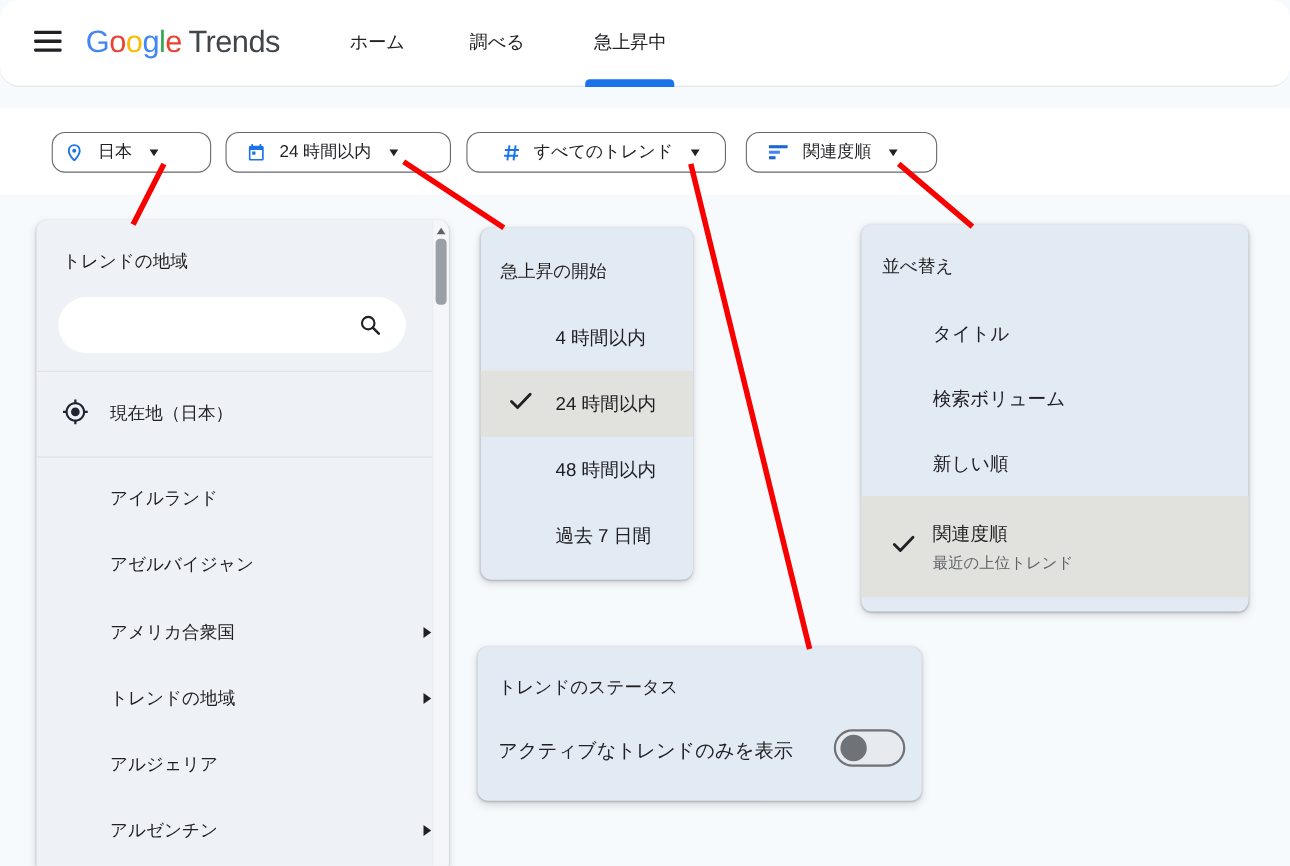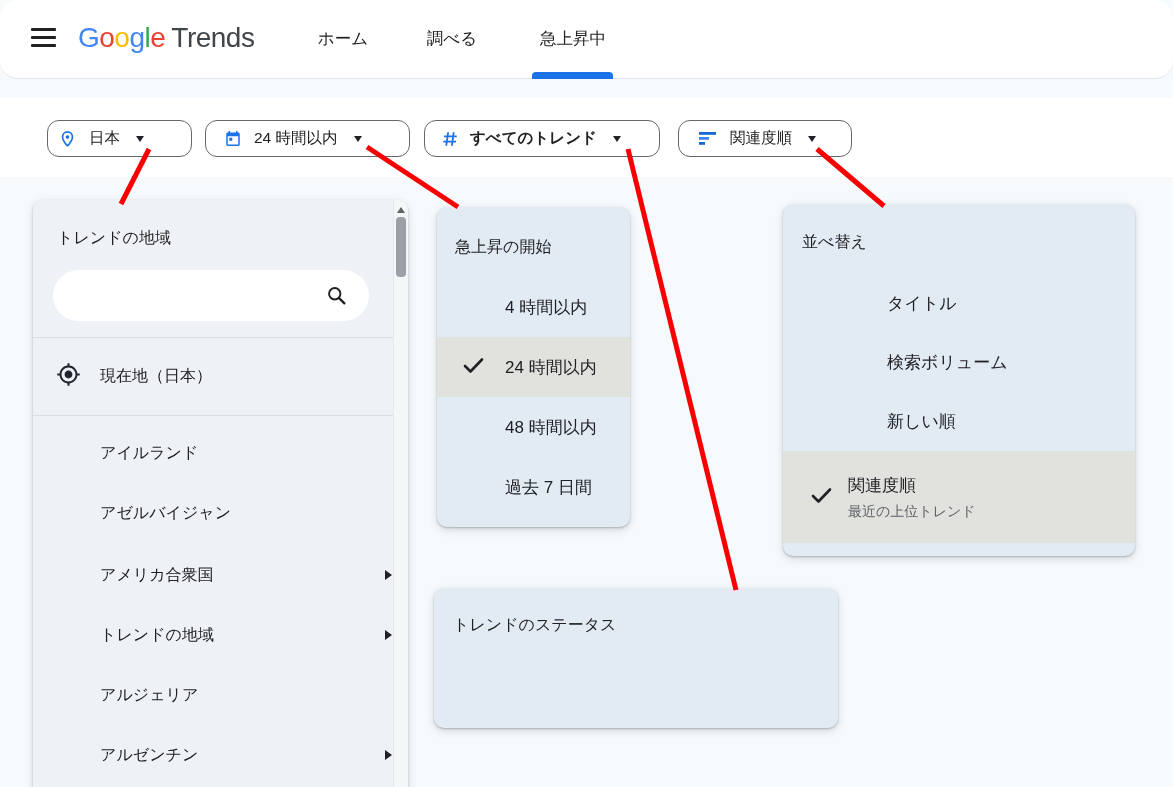--- a/index.html
+++ b/index.html
@@ -50,21 +50,21 @@
   .sel { background:#e1e2dd; }
   .check { position:absolute; }
 
   .time-panel { left:437px; top:207px; width:193px; height:320px; }
   .time-panel .opt { height:60px; }
   .time-panel .olbl { left:68px; }
   .time-panel .check { left:26px; }
 
   .sort-panel { left:783px; top:204px; width:352px; height:352px; }
   .sort-panel .opt { height:59px; }
-  .sort-panel .olbl { left:65px;margin-left:39px; }
+  .sort-panel .olbl { left:65px; }
   .sort-panel .check { left:28px; }
   .opt-stack { position:absolute; left:65px; display:flex; flex-direction:column; justify-content:center; height:100%; }
   .opt-stack .main { font-size:17px; white-space:nowrap; }
   .opt-stack .sub { font-size:14px; color:#5f6368; margin-top:6px; white-space:nowrap; }
 
   
   .status-panel { left:434px; top:588px; width:404px; height:140px; }
   .status-row { position:absolute; left:0; top:62px; width:100%; height:60px; }
   .status-row .row-label { left:19px; top:20px; font-size:17.5px; }
   .toggle { position:absolute; left:324px; top:13px; width:65px; height:34px; border:2px solid #6f7377; border-radius:17px; background:#e7eaee; cursor:pointer; }
@@ -109,21 +109,21 @@
   <div class="fbtn" style="left:205px; width:205px; padding-left:18px;">
     <span class="ficon" style="margin-right:12px;">
       <svg width="18" height="19" viewBox="0 0 24 24">
           <path fill="#1a73e8" d="M19 4h-1V2h-2v2H8V2H6v2H5C3.9 4 3 4.9 3 6v14c0 1.1.9 2 2 2h14c1.1 0 2-.9 2-2V6c0-1.1-.9-2-2-2zm0 16H5V9h14v11zM7 11h4v4H7v-4z"></path>
         </svg>
     </span>
     <span class="lbl">24 時間以内</span>
     <span class="caret"></span>
   </div>
 
-  <div class="fbtn" style="left:424px; width:236px; padding-left:16px;font-weight:bold;">
+  <div class="fbtn" style="left:424px; width:236px; padding-left:31px;">
     <span class="ficon" style="margin-right:11px;">
       <svg width="18" height="18" viewBox="0 0 24 24">
           <path fill="none" stroke="#1a73e8" stroke-width="2.4" d="M9.5 3L7 21M17 3l-2.5 18M4 8.5h17M3 15.5h17"></path>
         </svg>
     </span>
     <span class="lbl">すべてのトレンド</span>
     <span class="caret"></span>
   </div>
 
   <div class="fbtn" style="left:678px; width:174px; padding-left:20px;">
@@ -231,20 +231,26 @@
       </span>
       <span class="opt-stack">
         <span class="main">関連度順</span>
         <span class="sub">最近の上位トレンド</span>
       </span>
     </div>
   </div>
 
   <div class="panel status-panel">
     <div class="ptitle" style="left:19px; top:27px;">トレンドのステータス</div>
+    <div class="status-row">
+      <span class="row-label">アクティブなトレンドのみを表示</span>
+      <span class="toggle">
+          <span class="knob"></span>
+        </span>
+    </div>
   </div>
 
   <svg class="overlay" width="1173" height="787" viewBox="0 0 1173 787">
     <line x1="149" y1="149" x2="121" y2="204" stroke="#f80000" stroke-width="5"></line>
     <line x1="367" y1="147" x2="458" y2="207" stroke="#f80000" stroke-width="5"></line>
     <line x1="628" y1="149" x2="736" y2="590" stroke="#f80000" stroke-width="5"></line>
     <line x1="817" y1="149" x2="884" y2="206" stroke="#f80000" stroke-width="5"></line>
   </svg>
 
 </div>

